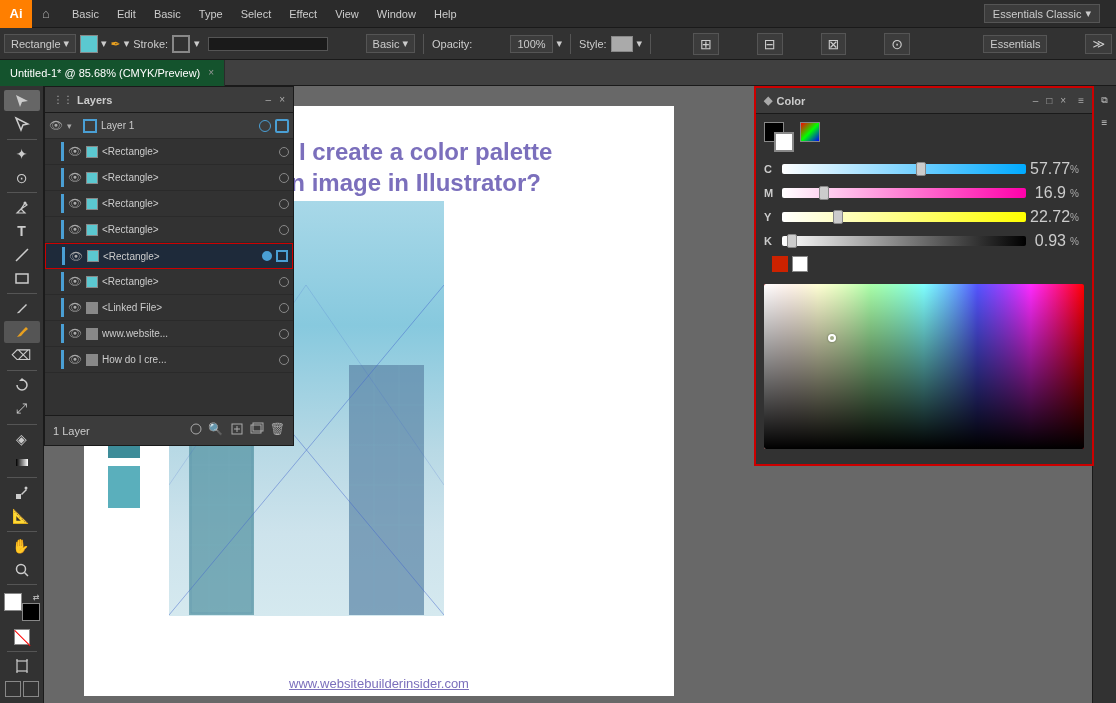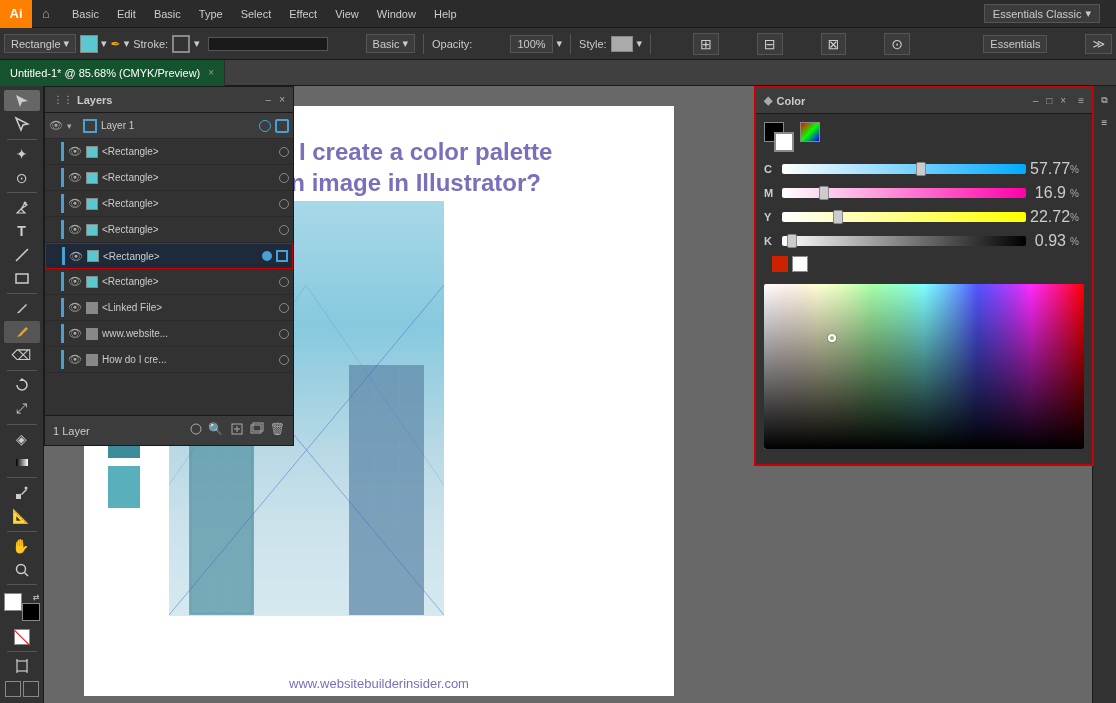--- a/index.html
+++ b/index.html
@@ -529,21 +529,21 @@
           <line x1="205" y1="80" x2="205" y2="330" stroke="#7bb0c0" stroke-width="0.5" opacity="0.4"></line>
           <line x1="230" y1="80" x2="230" y2="330" stroke="#7bb0c0" stroke-width="0.5" opacity="0.4"></line>
 
           <line x1="0" y1="0" x2="275" y2="330" stroke="#4466cc" stroke-width="0.8" opacity="0.6"></line>
           <line x1="275" y1="0" x2="0" y2="330" stroke="#4466cc" stroke-width="0.8" opacity="0.6"></line>
           <line x1="137" y1="0" x2="0" y2="200" stroke="#4466cc" stroke-width="0.5" opacity="0.4"></line>
           <line x1="137" y1="0" x2="275" y2="200" stroke="#4466cc" stroke-width="0.5" opacity="0.4"></line>
         </svg>
       </div>
 
-      <div class="website-text" style="position:absolute;bottom:5px;left:50%;transform:translateX(-50%);color:#7b6fbc;font-size:13px;white-space:nowrap;">www.websitebuilderinsider.com</div>
+      <div class="website-text" style="position:absolute;bottom:5px;left:50%;transform:translateX(-50%);color:#7b6fbc;font-size:13px;white-space:nowrap;text-decoration:underline;">www.websitebuilderinsider.com</div>
     </div>
 
     <div class="color-panel" style="right:22px;top:0;">
       <div class="color-panel-header">
         <div class="color-panel-title">
           <span style="color:#aaa;">◆</span>
           <span>Color</span>
         </div>
         <div class="color-panel-controls">
           <span>–</span>

